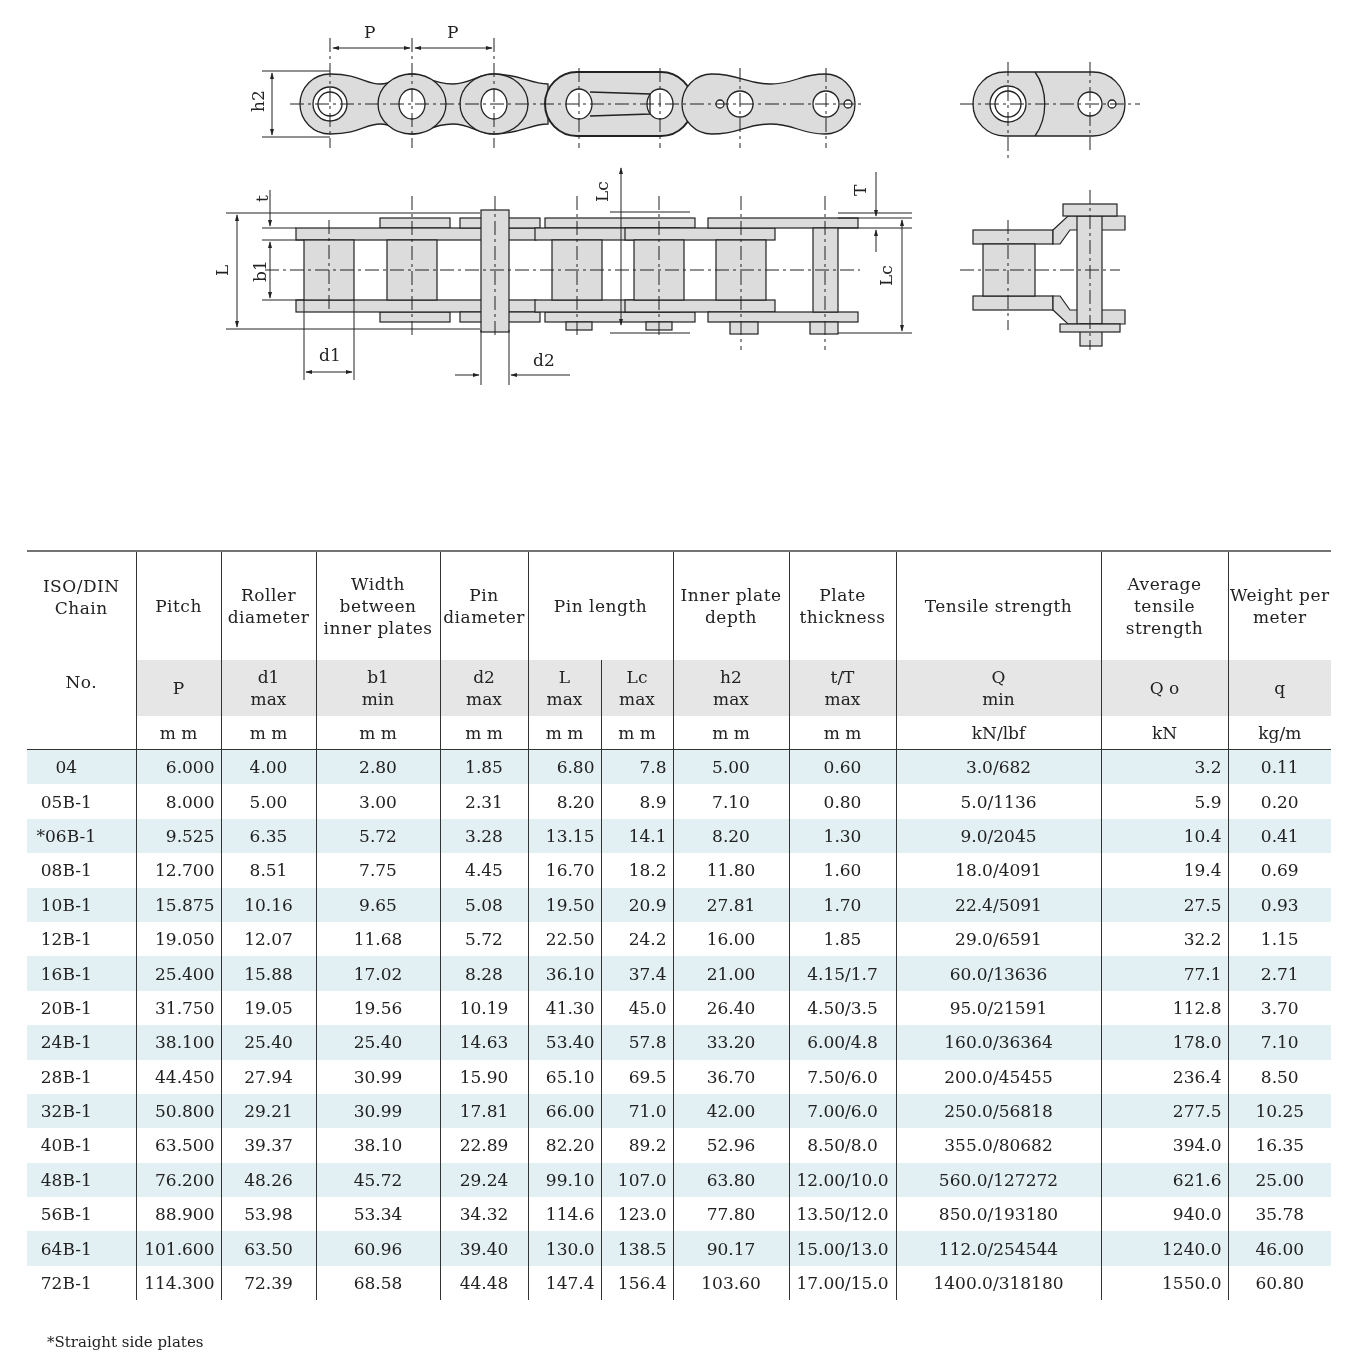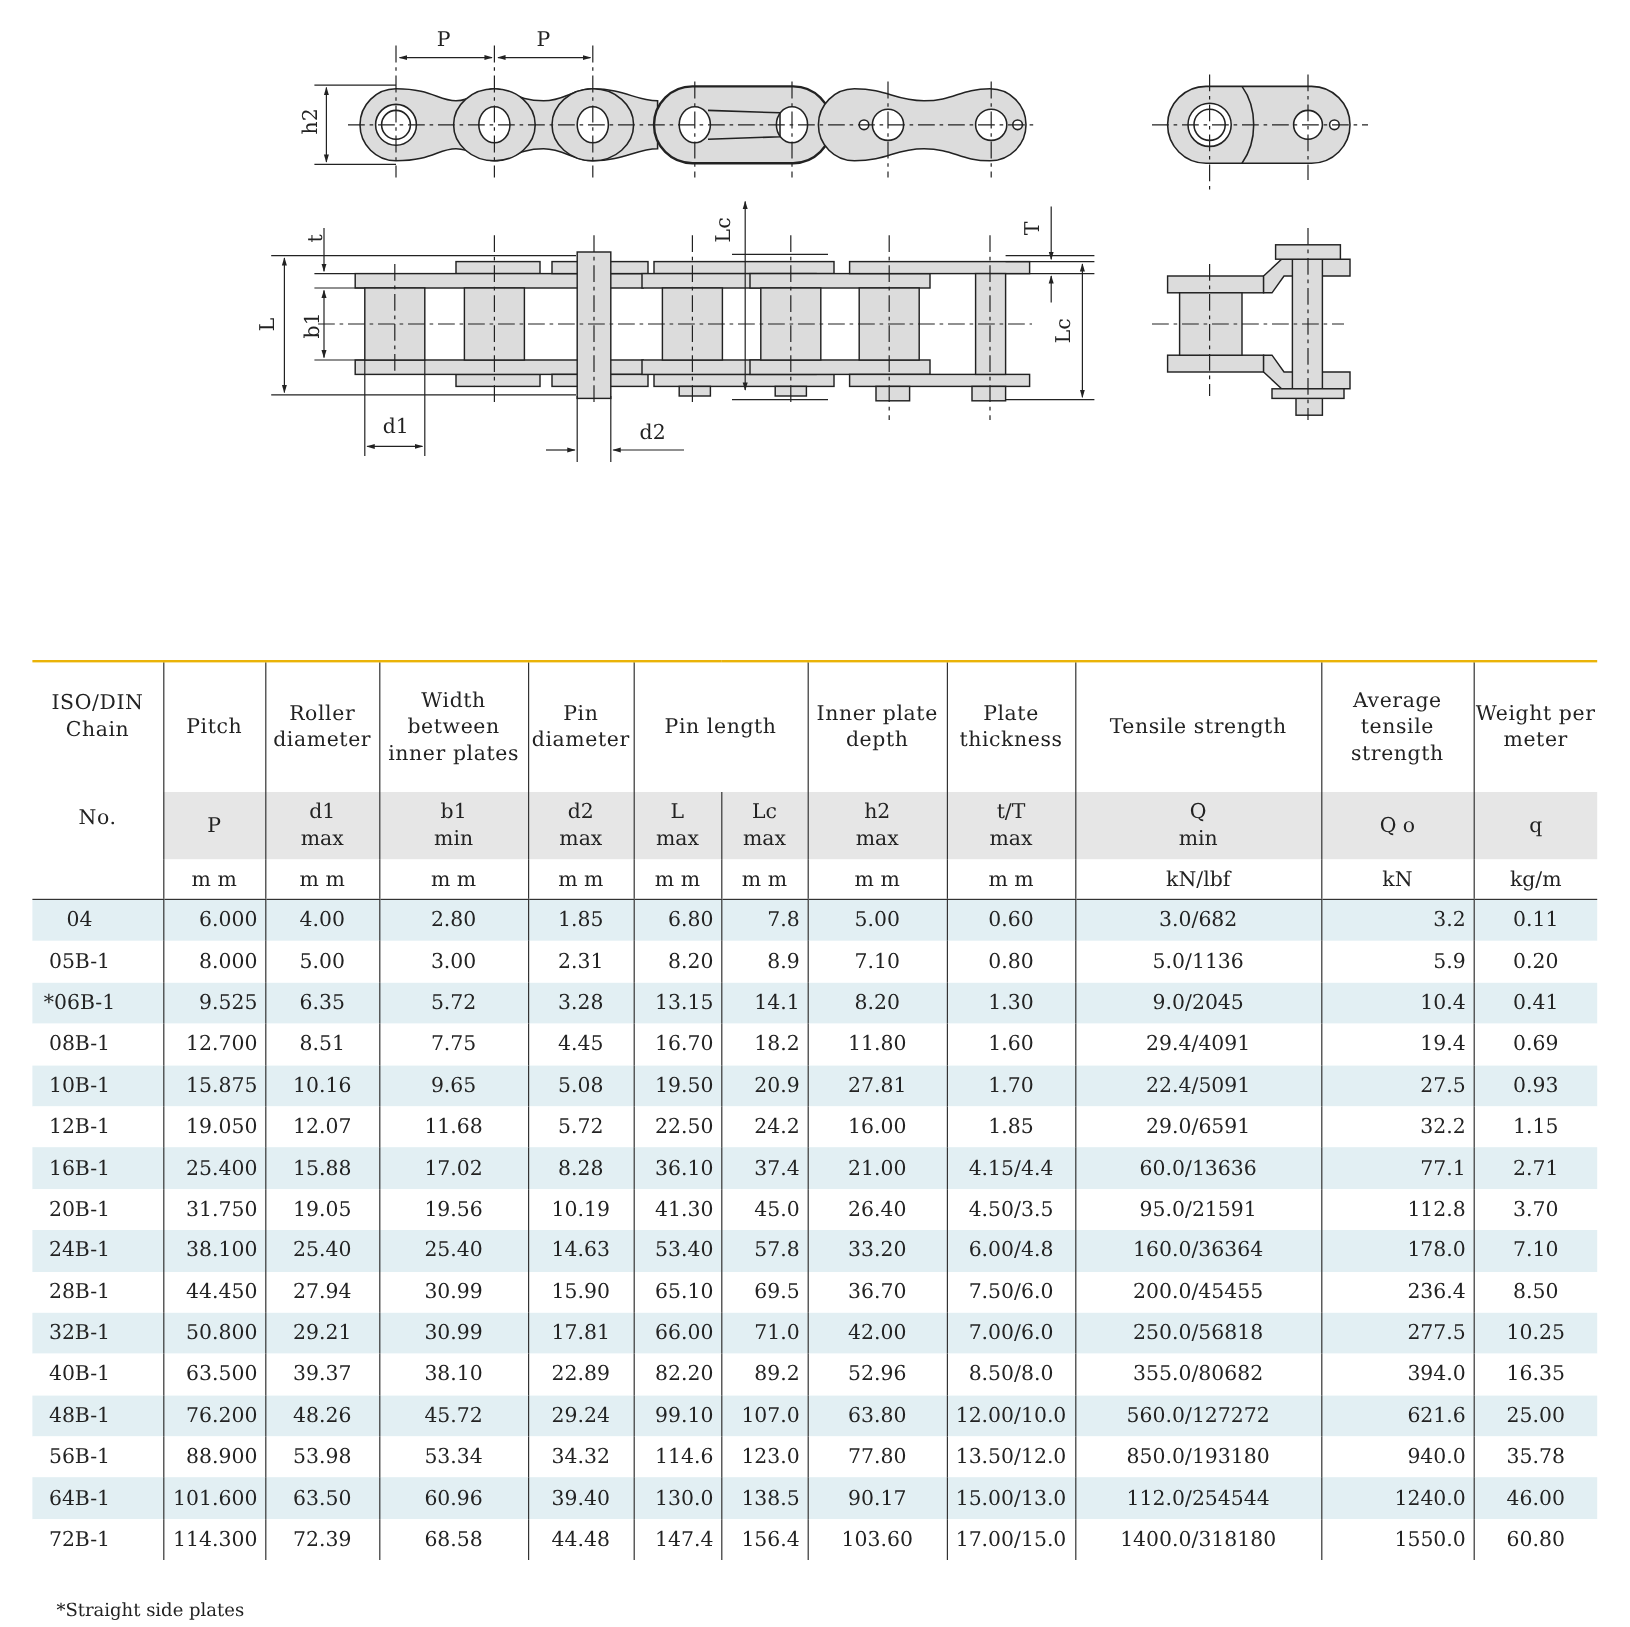--- a/index.html
+++ b/index.html
@@ -8,21 +8,21 @@
   .drawing { position:absolute; left:0; top:0; width:1358px; height:420px; }
   .drawing svg { position:absolute; left:0; top:0; }
   .spec-table { position:absolute; left:27px; top:550px; width:1304px;
                 border-collapse:collapse; table-layout:fixed; }
   .spec-table th, .spec-table td { font-weight:normal; text-align:center;
       padding:0; font-size:17px; line-height:22px; }
   .spec-table thead tr.title-row th { height:108px; vertical-align:middle; letter-spacing:0.5px; }
   .spec-table thead tr.sym-row th { height:56px; background:#e6e6e6; }
   .spec-table thead tr.unit-row th { height:33px; }
   .spec-table thead tr.title-row th.corner { background:#fff; }
-  .spec-table { border-top:2px solid #eab308; }
+  .spec-table { border-top:2px solid #737373; }
   .vline { border-left:1.5px solid #333; }
   .unit-row th { border-bottom:1.5px solid #333; }
   .spec-table tbody td { height:34.4px; }
   .spec-table tbody tr:nth-child(odd) td { background:#e2eff3; }
   .spec-table tbody tr:nth-child(even) td { background:#ffffff; }
   .r { text-align:right !important; padding-right:6px !important; }
   .c1 { text-align:center; padding-right:30px !important; }
   .footnote { position:absolute; left:26px; top:1333px; font-size:15px;margin-left:21px; }
   .sym-cell { display:block; }
 </style>
@@ -311,21 +311,21 @@
       <tr>
         <td class="c1">08B-1</td>
         <td class="vline r">12.700</td>
         <td class="vline">8.51</td>
         <td class="vline">7.75</td>
         <td class="vline">4.45</td>
         <td class="vline r">16.70</td>
         <td class="vline r">18.2</td>
         <td class="vline">11.80</td>
         <td class="vline">1.60</td>
-        <td class="vline">29.4/4091</td>
+        <td class="vline">18.0/4091</td>
         <td class="vline r">19.4</td>
         <td class="vline">0.69</td>
       </tr>
       <tr>
         <td class="c1">10B-1</td>
         <td class="vline r">15.875</td>
         <td class="vline">10.16</td>
         <td class="vline">9.65</td>
         <td class="vline">5.08</td>
         <td class="vline r">19.50</td>
@@ -352,21 +352,21 @@
       </tr>
       <tr>
         <td class="c1">16B-1</td>
         <td class="vline r">25.400</td>
         <td class="vline">15.88</td>
         <td class="vline">17.02</td>
         <td class="vline">8.28</td>
         <td class="vline r">36.10</td>
         <td class="vline r">37.4</td>
         <td class="vline">21.00</td>
-        <td class="vline">4.15/4.4</td>
+        <td class="vline">4.15/1.7</td>
         <td class="vline">60.0/13636</td>
         <td class="vline r">77.1</td>
         <td class="vline">2.71</td>
       </tr>
       <tr>
         <td class="c1">20B-1</td>
         <td class="vline r">31.750</td>
         <td class="vline">19.05</td>
         <td class="vline">19.56</td>
         <td class="vline">10.19</td>

